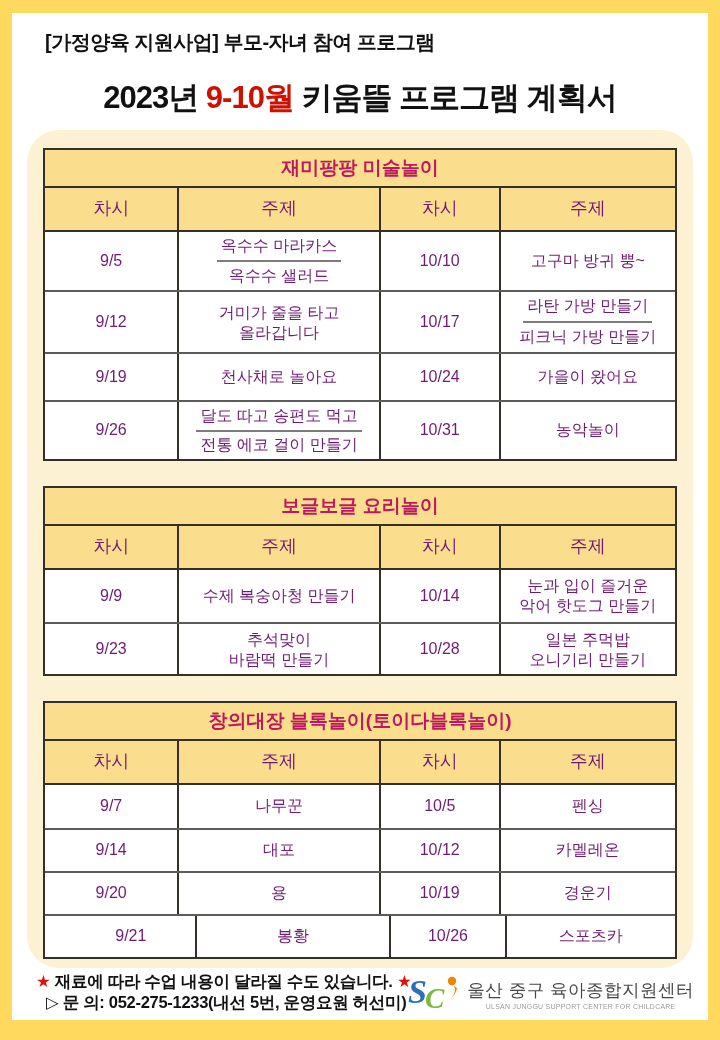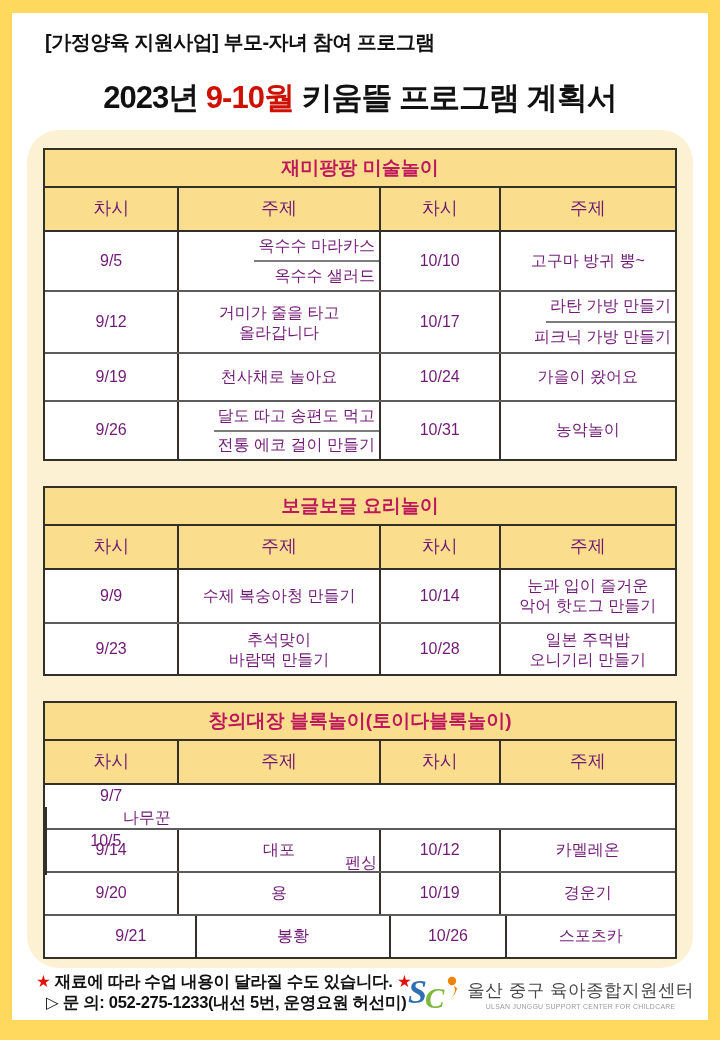--- a/index.html
+++ b/index.html
@@ -57,21 +57,21 @@
   .t-head .cell{font-size:18px;}
   .t-row{display:flex;background:#fff;}
   .t-row + .t-row{border-top:2px solid var(--line-mid);}
   .cell{
     display:flex;align-items:center;justify-content:center;
     text-align:center;font-size:16px;line-height:1.28;color:#701a75;
     padding:1px 4px;
   }
   .cell + .cell{border-left:2px solid var(--line-dark);}
   .w0{width:21%;} .w1{width:32%;} .w2{width:19%;} .w3{flex:1;}
-  .cell.split{flex-direction:column;align-items:flex-end;padding:0;}
+  .cell.split{flex-direction:column;align-items:center;padding:0;}
   .cell.split > div{
     flex:1;display:flex;align-items:center;justify-content:center;padding:0 4px;
   }
   .cell.split > div:first-child{border-bottom:2px solid var(--line-split);}
   .notes{
     position:absolute;left:24px;top:958px;
     font-size:16.5px;font-weight:bold;line-height:21px;color:#111;
     letter-spacing:-0.3px;
   }
   .notes .star{color:#E11309;}
@@ -161,21 +161,21 @@
           </div>
         </section>
         <section class="ptable">
           <div class="t-title">창의대장 블록놀이(토이다블록놀이)</div>
           <div class="t-head">
             <div class="cell w0">차시</div>
             <div class="cell w1">주제</div>
             <div class="cell w2">차시</div>
             <div class="cell w3">주제</div>
           </div>
-          <div class="t-row" style="height: 43px; flex-direction: column;">
+          <div class="t-row" style="height: 43px;">
             <div class="cell w0">9/7</div>
             <div class="cell w1">나무꾼</div>
             <div class="cell w2">10/5</div>
             <div class="cell w3">펜싱</div>
           </div>
           <div class="t-row" style="height: 43px;">
             <div class="cell w0">9/14</div>
             <div class="cell w1">대포</div>
             <div class="cell w2">10/12</div>
             <div class="cell w3">카멜레온</div>

